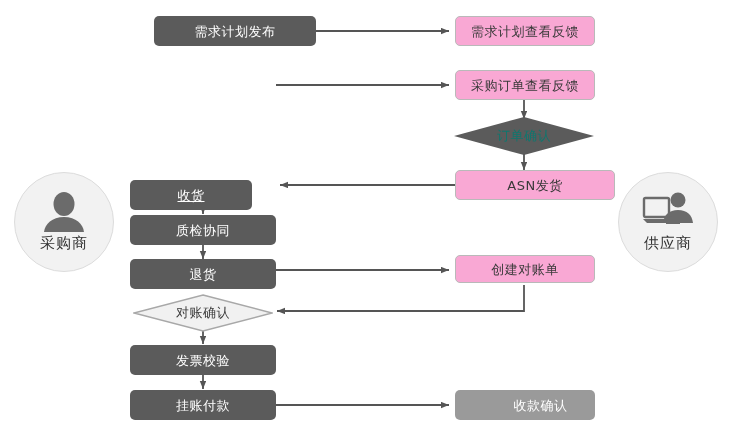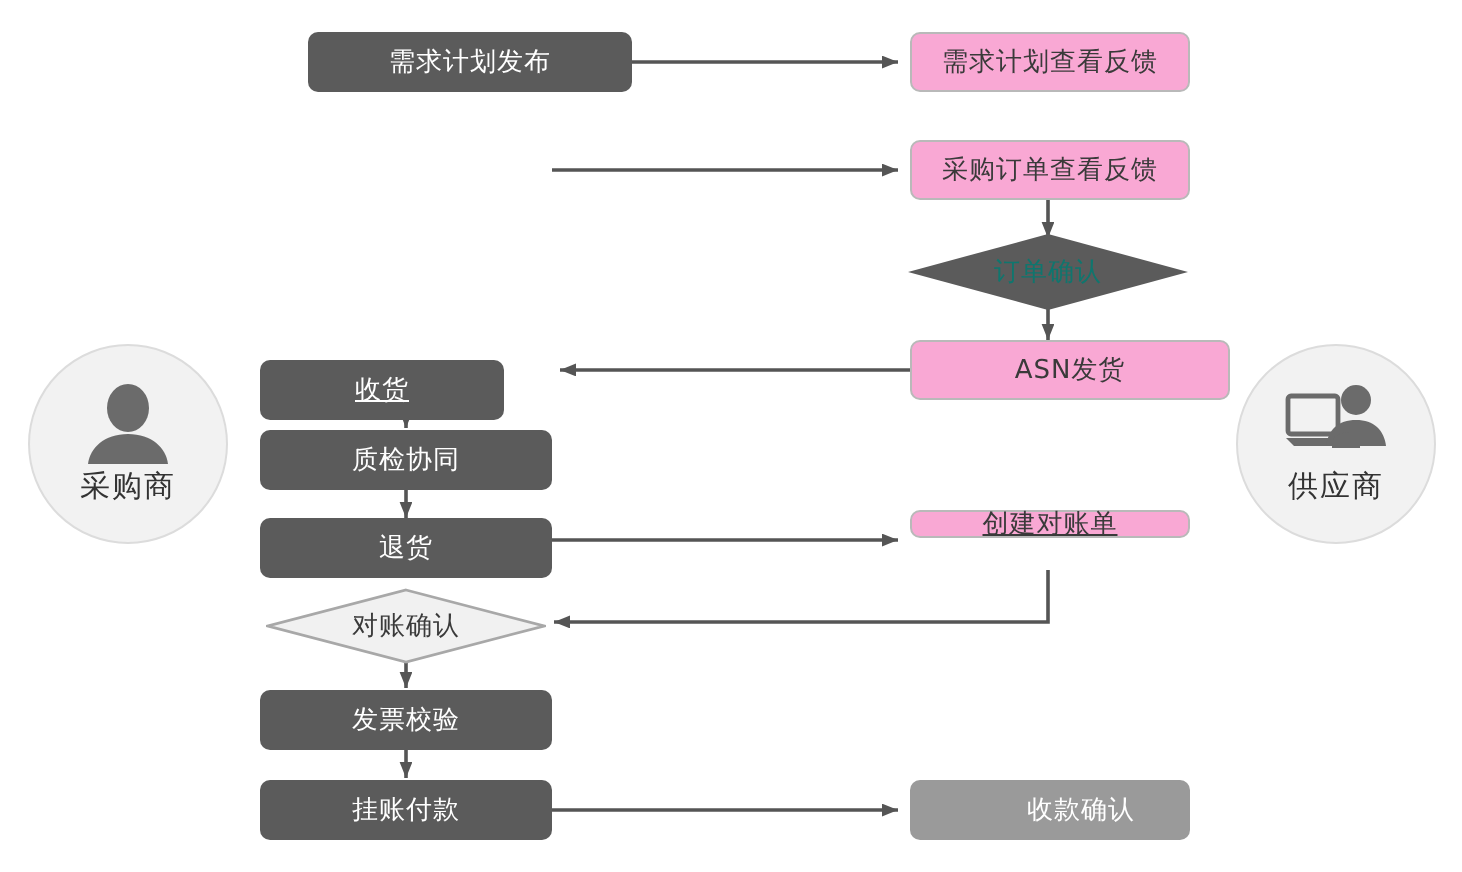--- a/index.html
+++ b/index.html
@@ -202,21 +202,21 @@
     <svg width="140" height="38" viewBox="0 0 140 38">
       <polygon points="70,0 140,19 70,38 0,19" fill="#5b5b5b"></polygon>
     </svg>
     <span class="diamond-label">订单确认</span>
   </div>
 
   <div class="node light" style="left:455px; top:170px; width:160px; height:30px;">
     <span>ASN发货</span>
   </div>
 
-  <div class="node light" style="left:455px; top:255px; width:140px; height:14px;text-decoration:underline;">
+  <div class="node light" style="left:455px; top:255px; width:140px; height:28px;">
     <span>创建对账单</span>
   </div>
 
   <div class="node mid" style="left:455px; top:390px; width:140px; height:30px;">
     <span>收款确认</span>
   </div>
 
 </div>
 
 </body></html>

